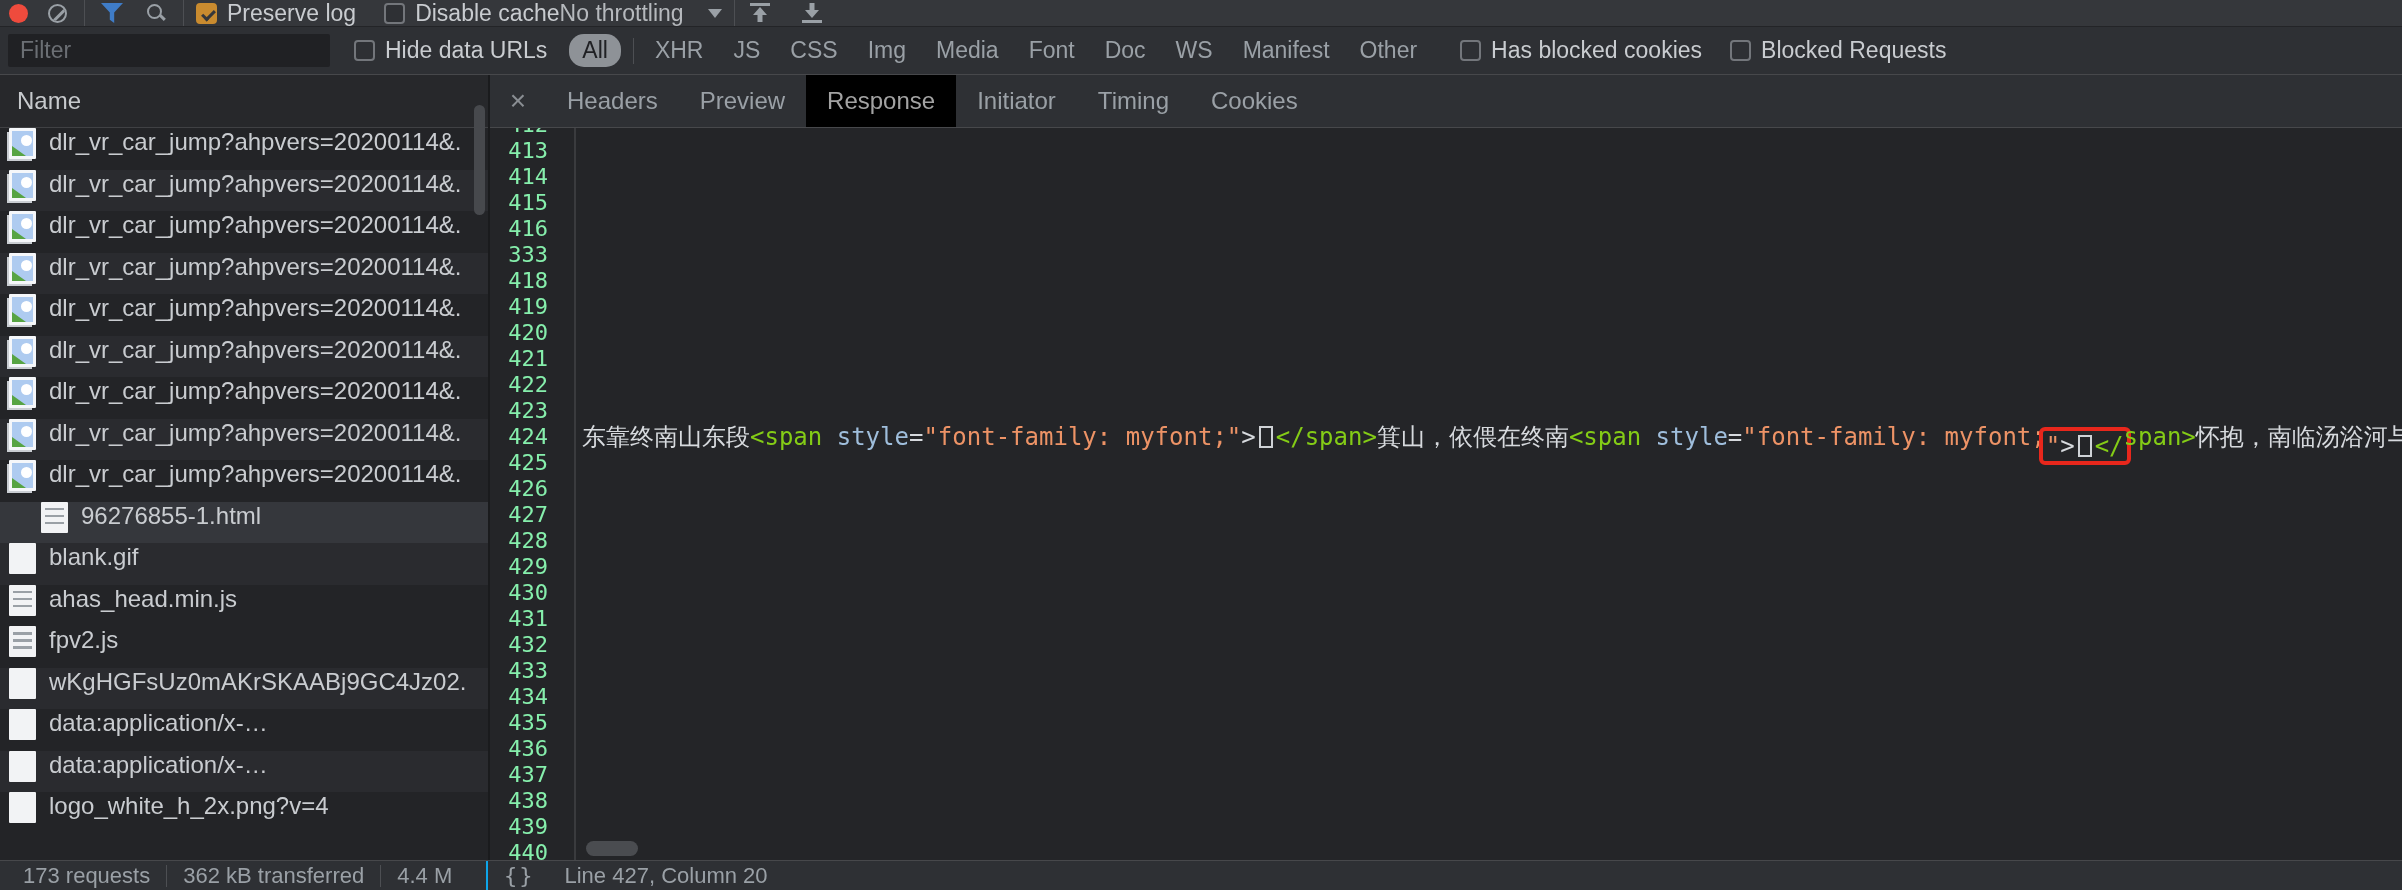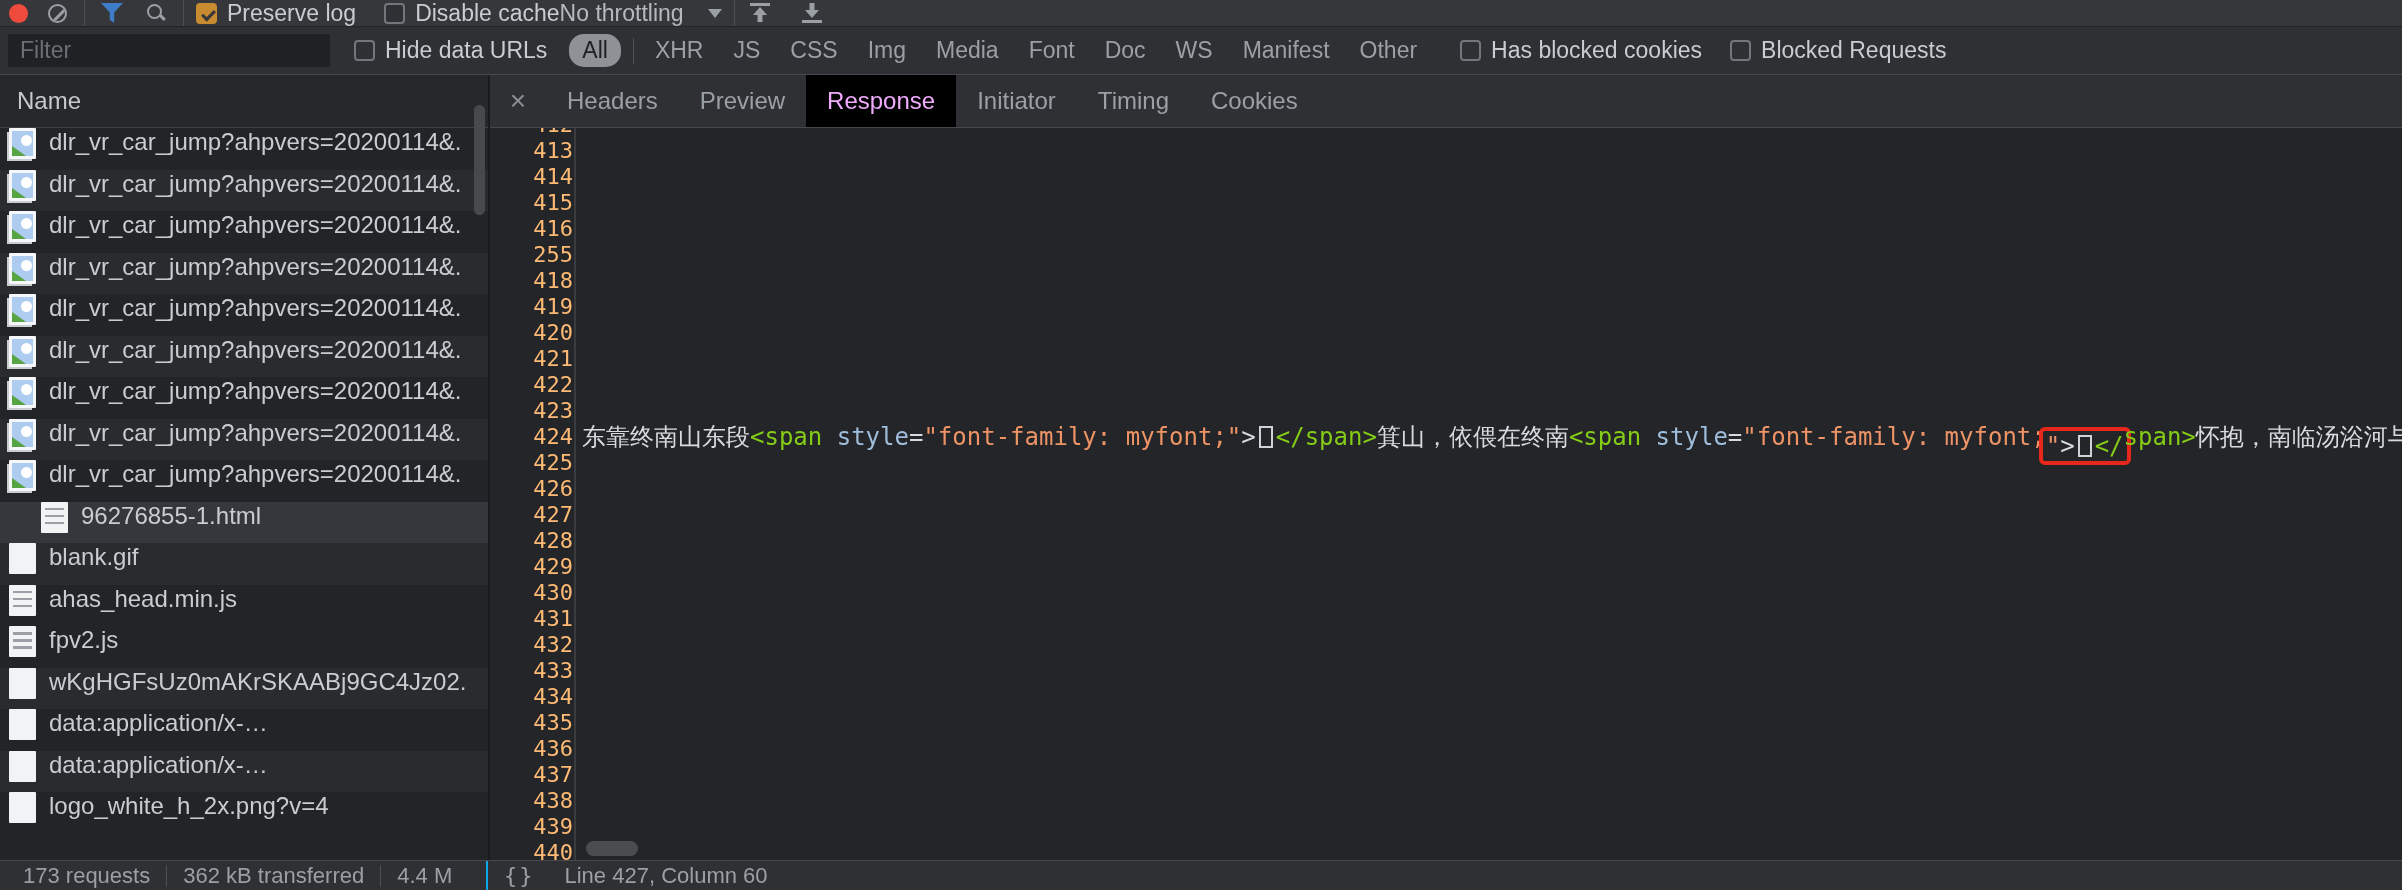--- a/index.html
+++ b/index.html
@@ -69,26 +69,26 @@
   .fi-doc { background:#f2f3f5; border-radius:1px; }
   .fi-doc::after { content:""; position:absolute; left:4px; top:6px; right:4px; bottom:5px;
     background:repeating-linear-gradient(#9aa0a6 0 2.5px, transparent 2.5px 7px); }
   .fi-plain { background:#f2f3f5; border-radius:1px; }
   .sb-scroll { position:absolute; right:3px; top:30px; width:11px; height:110px; border-radius:6px; background:#47494d; }
   
   .main { flex:1; display:flex; flex-direction:column; background:#242528; min-width:0; }
   .tab-bar { height:53px; background:#2e3034; border-bottom:1px solid #47484b; display:flex; align-items:stretch; flex:none; }
   .tab-close { width:56px; display:flex; align-items:center; justify-content:center; color:#8a8e93; font-size:28px; }
   .tab { display:flex; align-items:center; padding:0 21px; font-size:24px; color:#9aa0a6; white-space:nowrap; }
-  .tab.selected { background:#000000; color:#f0abfc; }
+  .tab.selected { background:#000000; color:#a3a3a3; }
   
   .editor-body { position:relative; flex:1; display:flex; overflow:hidden; font-family:"DejaVu Sans Mono","Liberation Mono",monospace; }
   .gutter { width:86px; flex:none; border-right:2px solid #3a3b3e; overflow:hidden; }
   .gutter-in { margin-top:-16px; }
-  .ln { height:26px; line-height:26px; text-align:right; padding-right:1px; font-size:22px; color:#fdba74; }
+  .ln { height:26px; line-height:26px; text-align:right; padding-right:26px; font-size:22px; color:#86efac; }
   .code { flex:1; overflow:hidden; min-width:0; }
   .code-in { margin-top:-16px; }
   .code-row { height:26px; line-height:26px; white-space:pre; font-size:24px; padding-left:6px; color:#d7dade; }
   .tk-plain { color:#d7dade; }
   .tk-tag { color:#84cc16; }
   .tk-attr { color:#9fbedc; }
   .tk-string { color:#ed9366; }
   .tofu { display:inline-block; width:14px; height:22px; border:2px solid #cfd2d6; vertical-align:-3px; margin:0 3px; }
   .red-box { display:inline-block; border:4px solid #e8271c; border-radius:6px; padding:2px 3px; margin:0 -7px; line-height:26px; vertical-align:-9px; }
   .h-scroll { position:absolute; left:96px; bottom:4px; width:52px; height:15px; border-radius:8px; background:#4a4c50; }
@@ -312,21 +312,21 @@
       </div>
 
       <div class="editor-body">
         <div class="gutter">
           <div class="gutter-in" id="gutter">
               <div class="ln">412</div>
               <div class="ln">413</div>
               <div class="ln">414</div>
               <div class="ln">415</div>
               <div class="ln">416</div>
-              <div class="ln">255</div>
+              <div class="ln">333</div>
               <div class="ln">418</div>
               <div class="ln">419</div>
               <div class="ln">420</div>
               <div class="ln">421</div>
               <div class="ln">422</div>
               <div class="ln">423</div>
               <div class="ln">424</div>
               <div class="ln">425</div>
               <div class="ln">426</div>
               <div class="ln">427</div>
@@ -386,16 +386,16 @@
   <div class="status-bar">
     <div class="status-left" id="status-left">
         <span style="width: 23px; flex: 0 0 auto;"></span>
         <span class="status-item">173 requests</span>
         <span class="st-div"></span>
         <span class="status-item">362 kB transferred</span>
         <span class="st-div"></span>
         <span class="status-item">4.4 M</span>
       </div>
     <div class="fmt-btn">{}</div>
-    <div class="pos-text">Line 427, Column 60</div>
+    <div class="pos-text">Line 427, Column 20</div>
   </div>
 
 </div>
 
 </body></html>

